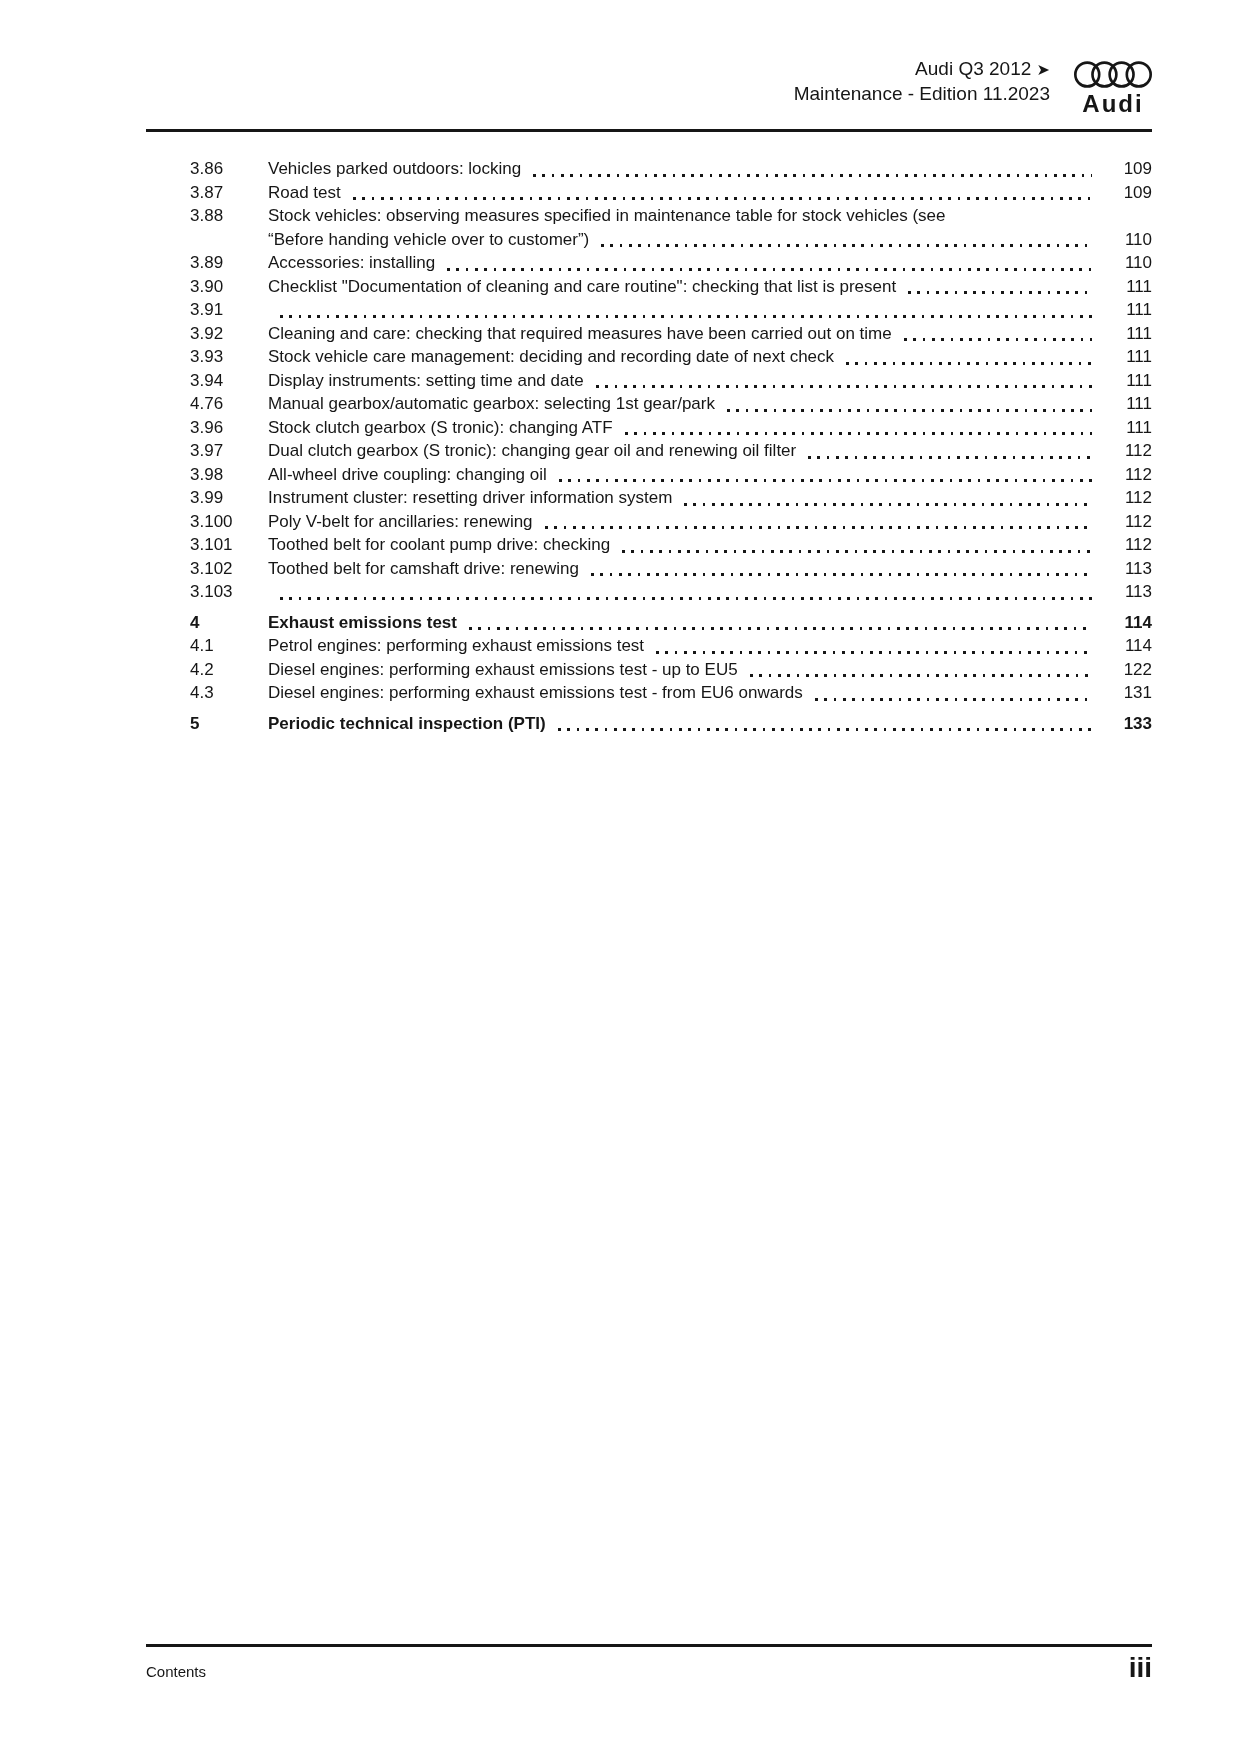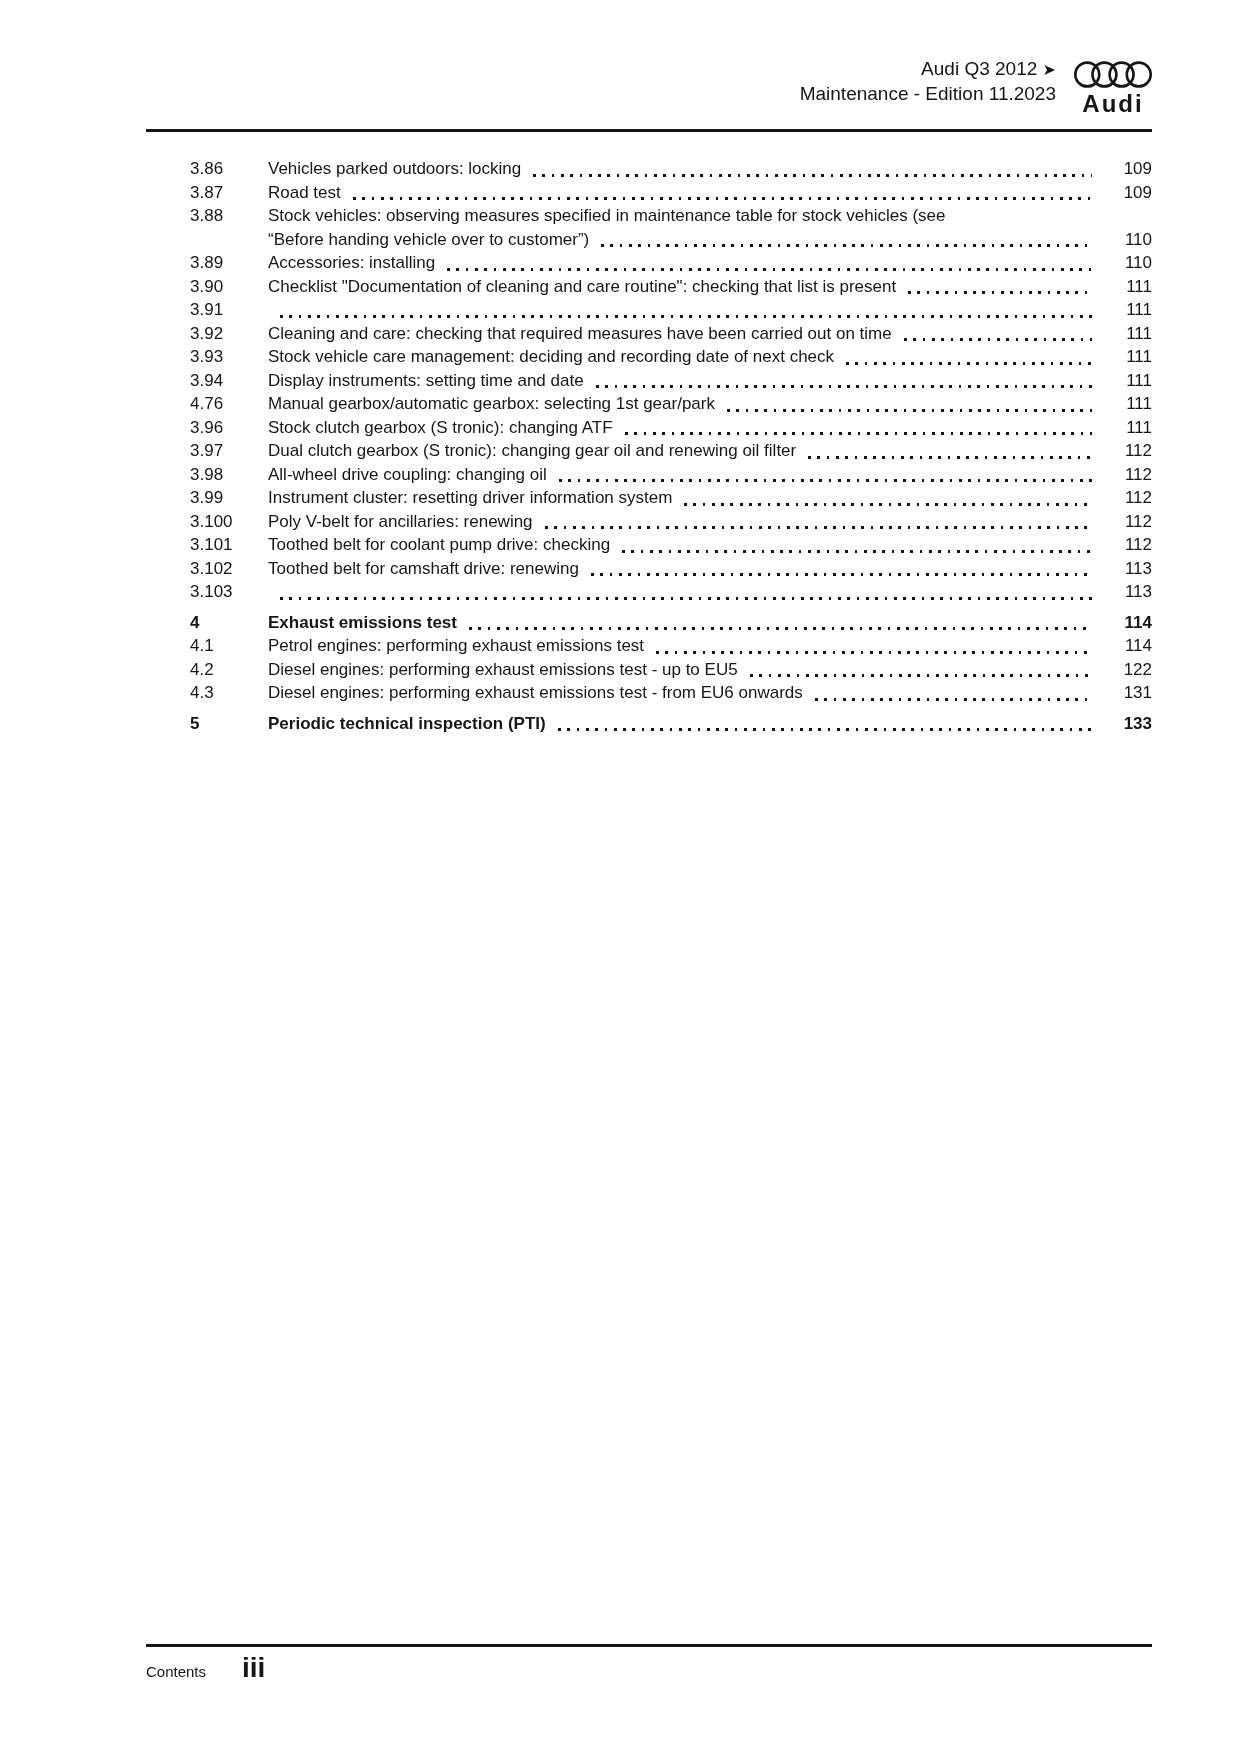--- a/index.html
+++ b/index.html
@@ -11,21 +11,21 @@
     font-family:"Liberation Sans","DejaVu Sans",sans-serif;
     overflow:hidden;
   }
   
   .header{
     position:absolute;top:0;left:146px;width:1006px;
     padding-top:57px;
     border-bottom:3px solid #161616;
     padding-bottom:11px;
   }
-  .header-row{display:flex;justify-content:flex-end;align-items:flex-start;gap:18px;}
+  .header-row{display:flex;justify-content:flex-end;align-items:flex-start;gap:24px;}
   .header-lines{text-align:right;font-size:19px;line-height:24px;white-space:nowrap;}
   .arrow-glyph{font-size:16px;letter-spacing:0;}
   .logo{display:flex;flex-direction:column;align-items:center;margin-top:3px;}
   .rings{display:block;}
   .brand-word{
     font-weight:bold;font-size:24px;letter-spacing:2px;margin-top:1px;
     font-family:"Liberation Sans","DejaVu Sans",sans-serif;
   }
   
   .toc{
@@ -42,21 +42,21 @@
     margin:0 14px 4px 12px;
     background:repeating-linear-gradient(to right,#161616 0 2.7px,transparent 2.7px 9.3px);
   }
   .toc-row .pg{flex:0 0 46px;text-align:right;}
   .toc-row.sec{font-weight:bold;margin-top:7px;}
   
   .footer{
     position:absolute;top:1644px;left:146px;width:1006px;
     border-top:3px solid #161616;
   }
-  .footer-inner{display:flex;justify-content:flex-start;align-items:baseline;gap:12px;padding-top:7px;}
+  .footer-inner{display:flex;justify-content:space-between;align-items:baseline;gap:12px;padding-top:7px;}
   .contents-label{font-size:15px;}
   .page-roman{font-size:28px;font-weight:bold;line-height:28px;margin-left:24px;}
 </style>
 </head>
 <body>
 
 <div class="page">
 
   <div class="header">
     <div class="header-row">

